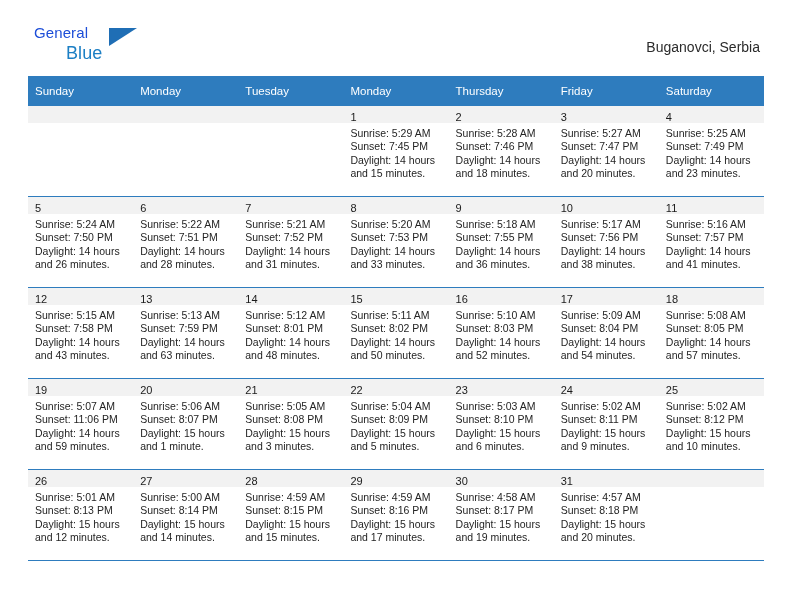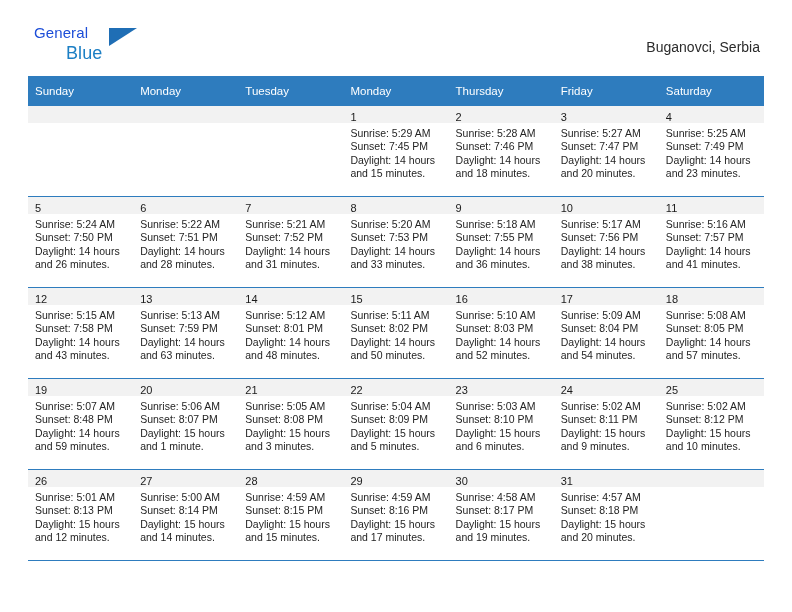--- a/index.html
+++ b/index.html
@@ -385,21 +385,21 @@
               </div>
             </div>
           </td>
         </tr>
         <tr class="week-row">
           <td>
             <div class="daycell">
               <div class="daynum-band"><span class="daynum">19</span></div>
               <div class="daybody">
                 <div class="dayline">Sunrise: 5:07 AM</div>
-                <div class="dayline">Sunset: 8:48 PM</div>
+                <div class="dayline">Sunset: 11:06 PM</div>
                 <div class="dayline">Daylight: 14 hours</div>
                 <div class="dayline">and 59 minutes.</div>
               </div>
             </div>
           </td>
           <td>
             <div class="daycell">
               <div class="daynum-band"><span class="daynum">20</span></div>
               <div class="daybody">
                 <div class="dayline">Sunrise: 5:06 AM</div>

